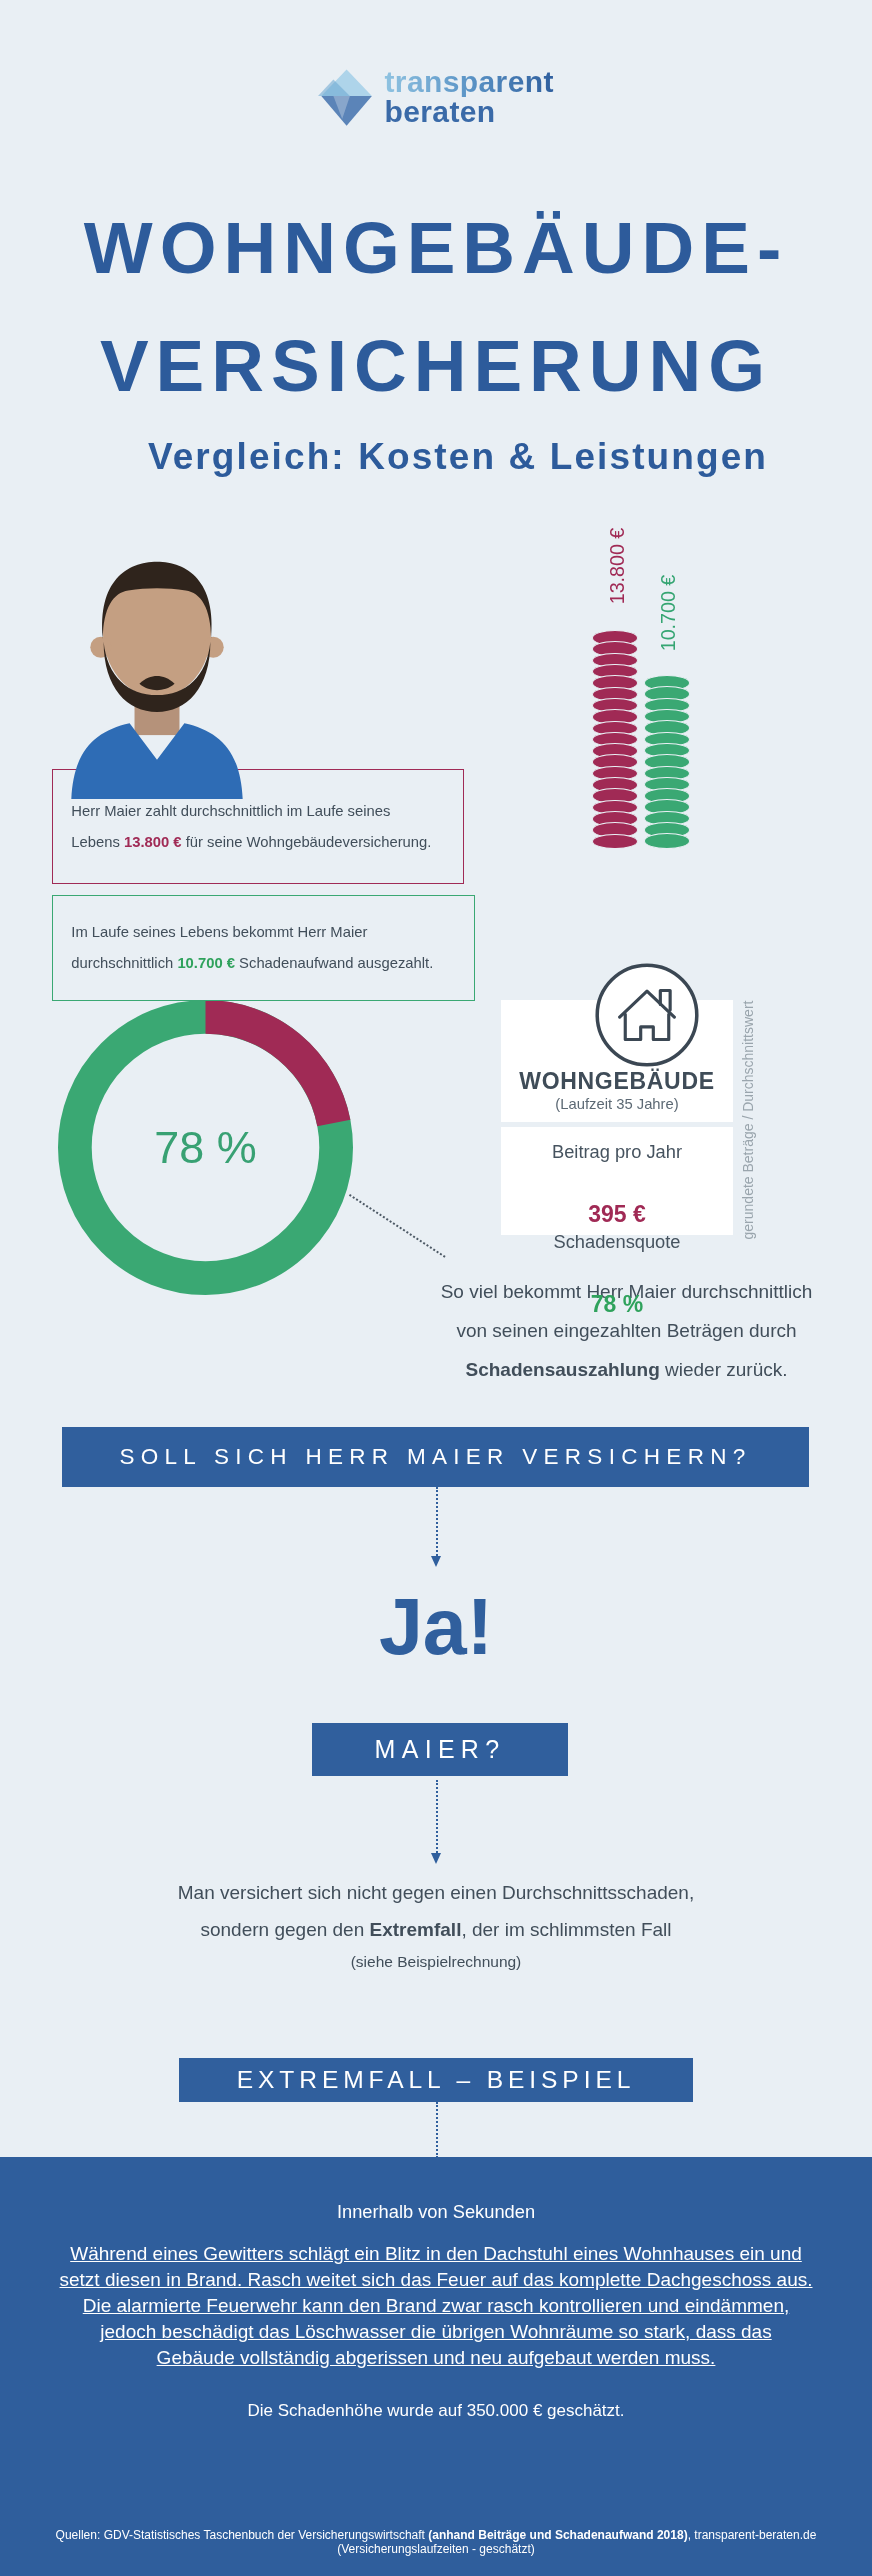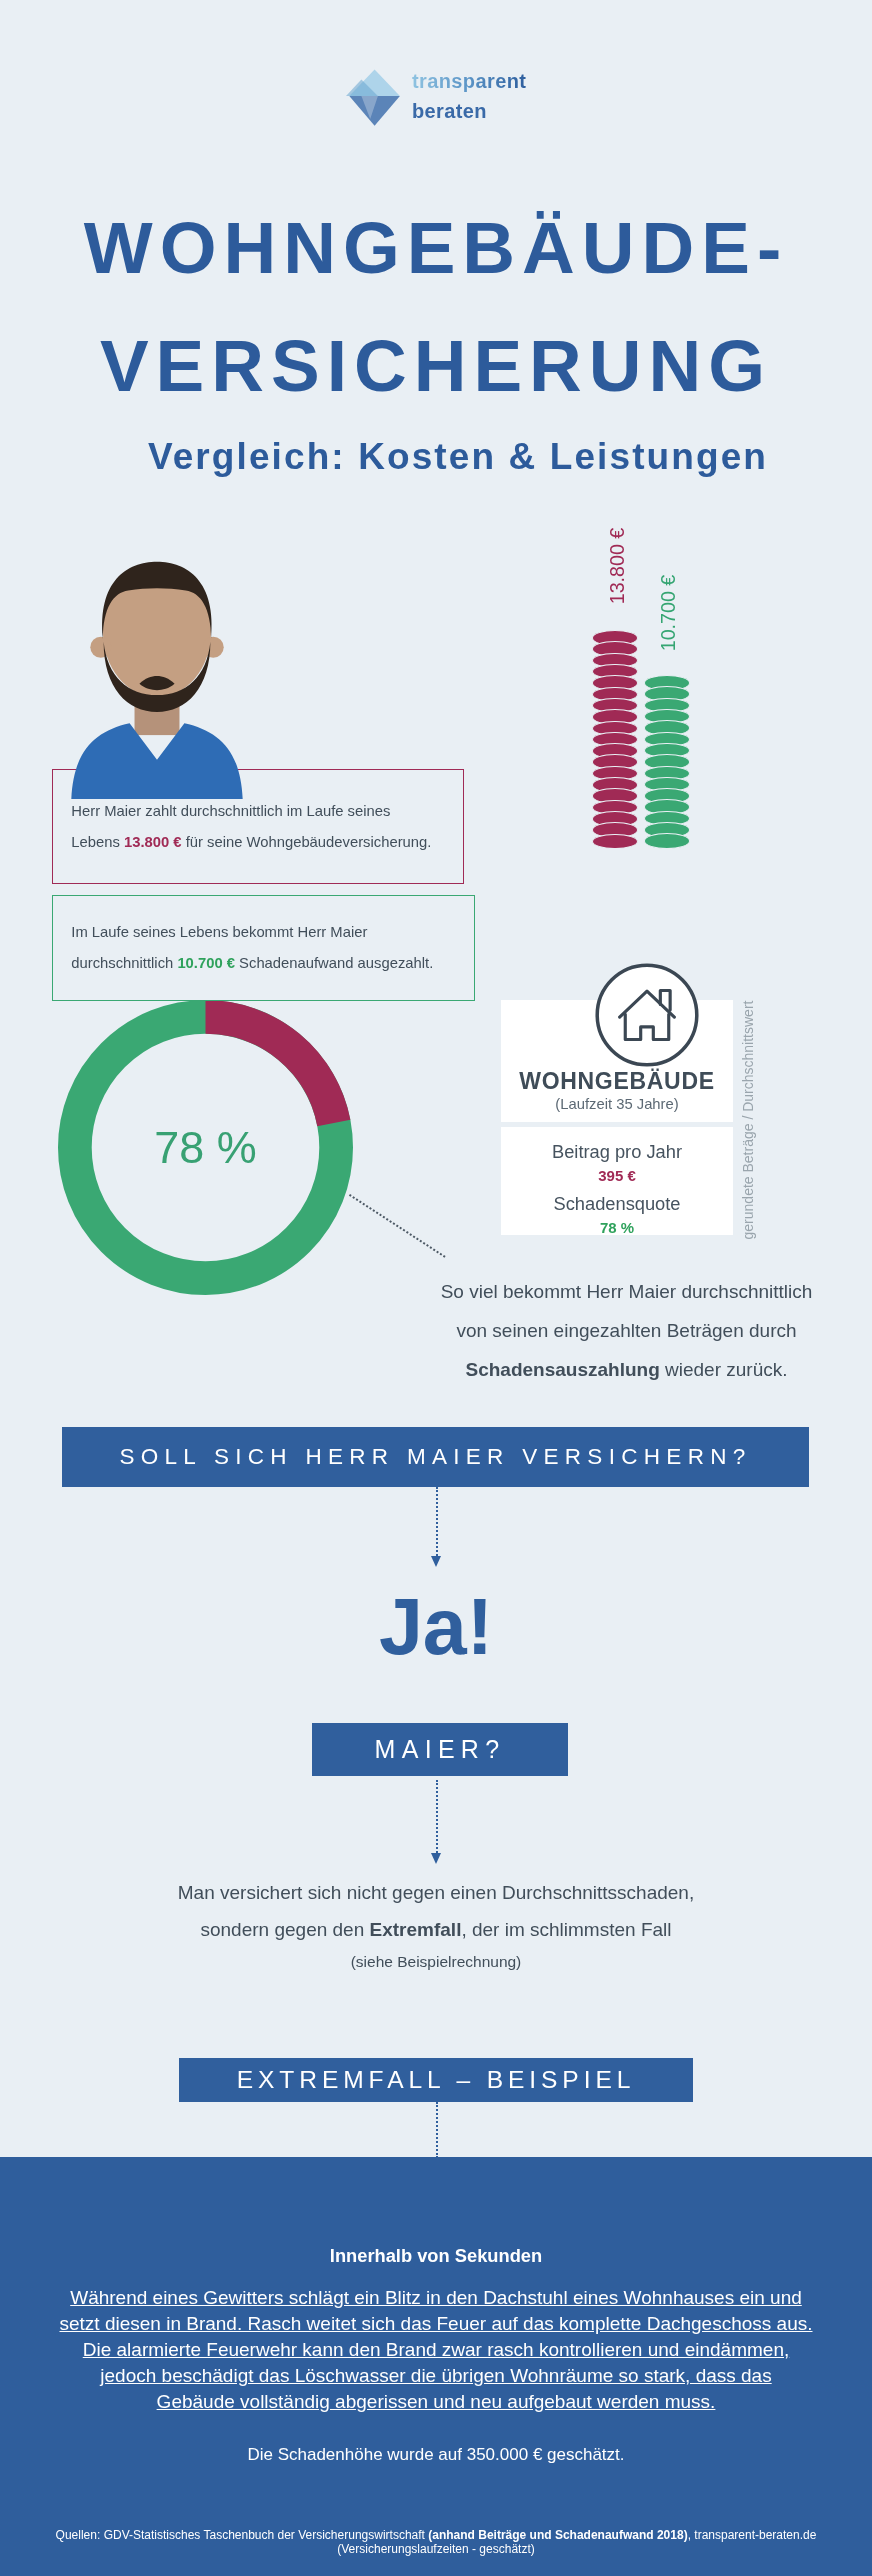--- a/index.html
+++ b/index.html
@@ -1,21 +1,21 @@
 <!DOCTYPE html>
 <html style="--background: #e9eff4; --primary_blue: #305f9d; --title_blue: #2d5b9b; --dark_section_blue: #2f5e9c; --maroon: #a02a55; --green: #3aa873; --green_text: #2fa25c; --body_text: #414e5a; --muted_gray: #9aa5ad;font-size:11.3px"><head>
 <meta charset="utf-8">
 <style>
   html,body{margin:0;padding:0;}
   body{font-family:"Liberation Sans",sans-serif;background:#fff;}
   .page{position:relative;width:872px;height:2576px;background:var(--background,#e9eff4);overflow:hidden;}
 
   
   .logo{position:absolute;top:60px;left:0;right:0;display:flex;justify-content:center;align-items:center;gap:11.3px;}
-  .logo-text{display:flex;flex-direction:column;font-weight:bold;font-size:20px;line-height:29.5px;letter-spacing:0.4px;}
+  .logo-text{display:flex;flex-direction:column;font-weight:bold;font-size:30px;line-height:29.5px;letter-spacing:0.4px;}
   .brand-top{background:linear-gradient(90deg,#8fc3e1 0%,#5b94c6 50%,#2f5f9e 100%);-webkit-background-clip:text;background-clip:text;color:transparent;}
   .brand-bottom{color:#3a6aa8;}
 
   
   .title{position:absolute;top:189px;left:0;width:100%;text-align:center;color:var(--title_blue,#2d5b9b);font-size:73px;font-weight:bold;letter-spacing:7px;line-height:118px;}
   .subtitle{position:absolute;top:436px;left:0;width:100%;text-align:center;color:var(--title_blue,#2d5b9b);font-size:37px;font-weight:bold;letter-spacing:2.1px;padding-left:22px;}
 
   
   .avatar{position:absolute;left:62px;top:549px;width:190px;height:250px;z-index:3;}
 
@@ -48,21 +48,21 @@
   .claims-note{position:absolute;left:391px;top:1272px;width:471px;text-align:center;font-size:19px;line-height:39px;color:var(--body_text,#414e5a);}
 
   
   .house-badge{position:absolute;left:593px;top:961px;width:108px;height:108px;z-index:2;}
   .card{position:absolute;left:501px;width:232px;background:#fff;text-align:center;box-sizing:border-box;}
   .card-head{top:1000px;height:122px;padding-top:68px;}
   .card-head .card-title{font-size:23px;font-weight:bold;color:#3f4c58;letter-spacing:0.7px;}
   .card-head .card-sub{font-size:14.8px;color:#5c6974;margin-top:1px;}
   .card-stats{top:1127px;height:108px;padding-top:12.7px;}
   .stat-label{font-size:18.3px;color:#46535f;line-height:24px;}
-  .stat-value{font-size:15px;font-weight:bold;line-height:24px;}
+  .stat-value{font-size:23px;font-weight:bold;line-height:24px;margin-top:38px;}
   .v-maroon{color:var(--maroon,#a02a55);margin-bottom:4.2px;}
   .v-green{color:#2fa25c;}
   .side-note{position:absolute;left:748px;top:1120px;transform:translate(-50%,-50%) rotate(-90deg);white-space:nowrap;font-size:14px;color:var(--muted_gray,#9aa5ad);}
 
   
   .banner{position:absolute;background:var(--primary_blue,#305f9d);color:#fff;display:flex;align-items:center;justify-content:center;font-weight:400;}
   .banner-question{left:62px;top:1427px;width:747px;height:60px;font-size:22.5px;letter-spacing:6.3px;}
   .banner-why{left:312px;top:1723px;width:256px;height:53px;font-size:25px;letter-spacing:6.3px;}
   .banner-example{left:179px;top:2058px;width:514px;height:44px;font-size:24.6px;letter-spacing:4.9px;}
   .vline{position:absolute;left:436px;border-left:2.1px dotted var(--primary_blue,#305f9d);}
@@ -71,21 +71,21 @@
   .line2{top:1780px;height:73px;} .head2{top:1853px;}
   .line3{top:2102px;height:56px;}
 
   .answer{position:absolute;top:1581px;left:0;width:100%;text-align:center;font-size:79px;font-weight:bold;color:var(--primary_blue,#305f9d);}
 
   .why-text{position:absolute;top:1874px;left:0;width:100%;text-align:center;font-size:19px;line-height:37px;color:var(--body_text,#414e5a);}
   .why-text .small-note{font-size:15.5px;line-height:28px;}
 
   
   .dark-section{position:absolute;left:0;top:2157px;width:872px;height:419px;background:var(--dark_section_blue,#2f5e9c);color:#fff;text-align:center;}
-  .dark-heading{margin-top:88px;font-size:18.3px;font-weight:bold;}
+  .dark-heading{margin-top:44px;font-size:18.3px;font-weight:normal;}
   .dark-paragraph{margin-top:18.3px;font-size:19px;line-height:26px;text-decoration:underline;}
   .dark-damage{margin-top:29.5px;font-size:17px;}
   .footer-sources{position:absolute;bottom:19.7px;left:0;width:100%;text-align:center;font-size:12px;color:#fff;}
 </style>
 </head>
 <body>
 
 <div class="page">
 
   <div class="logo">

